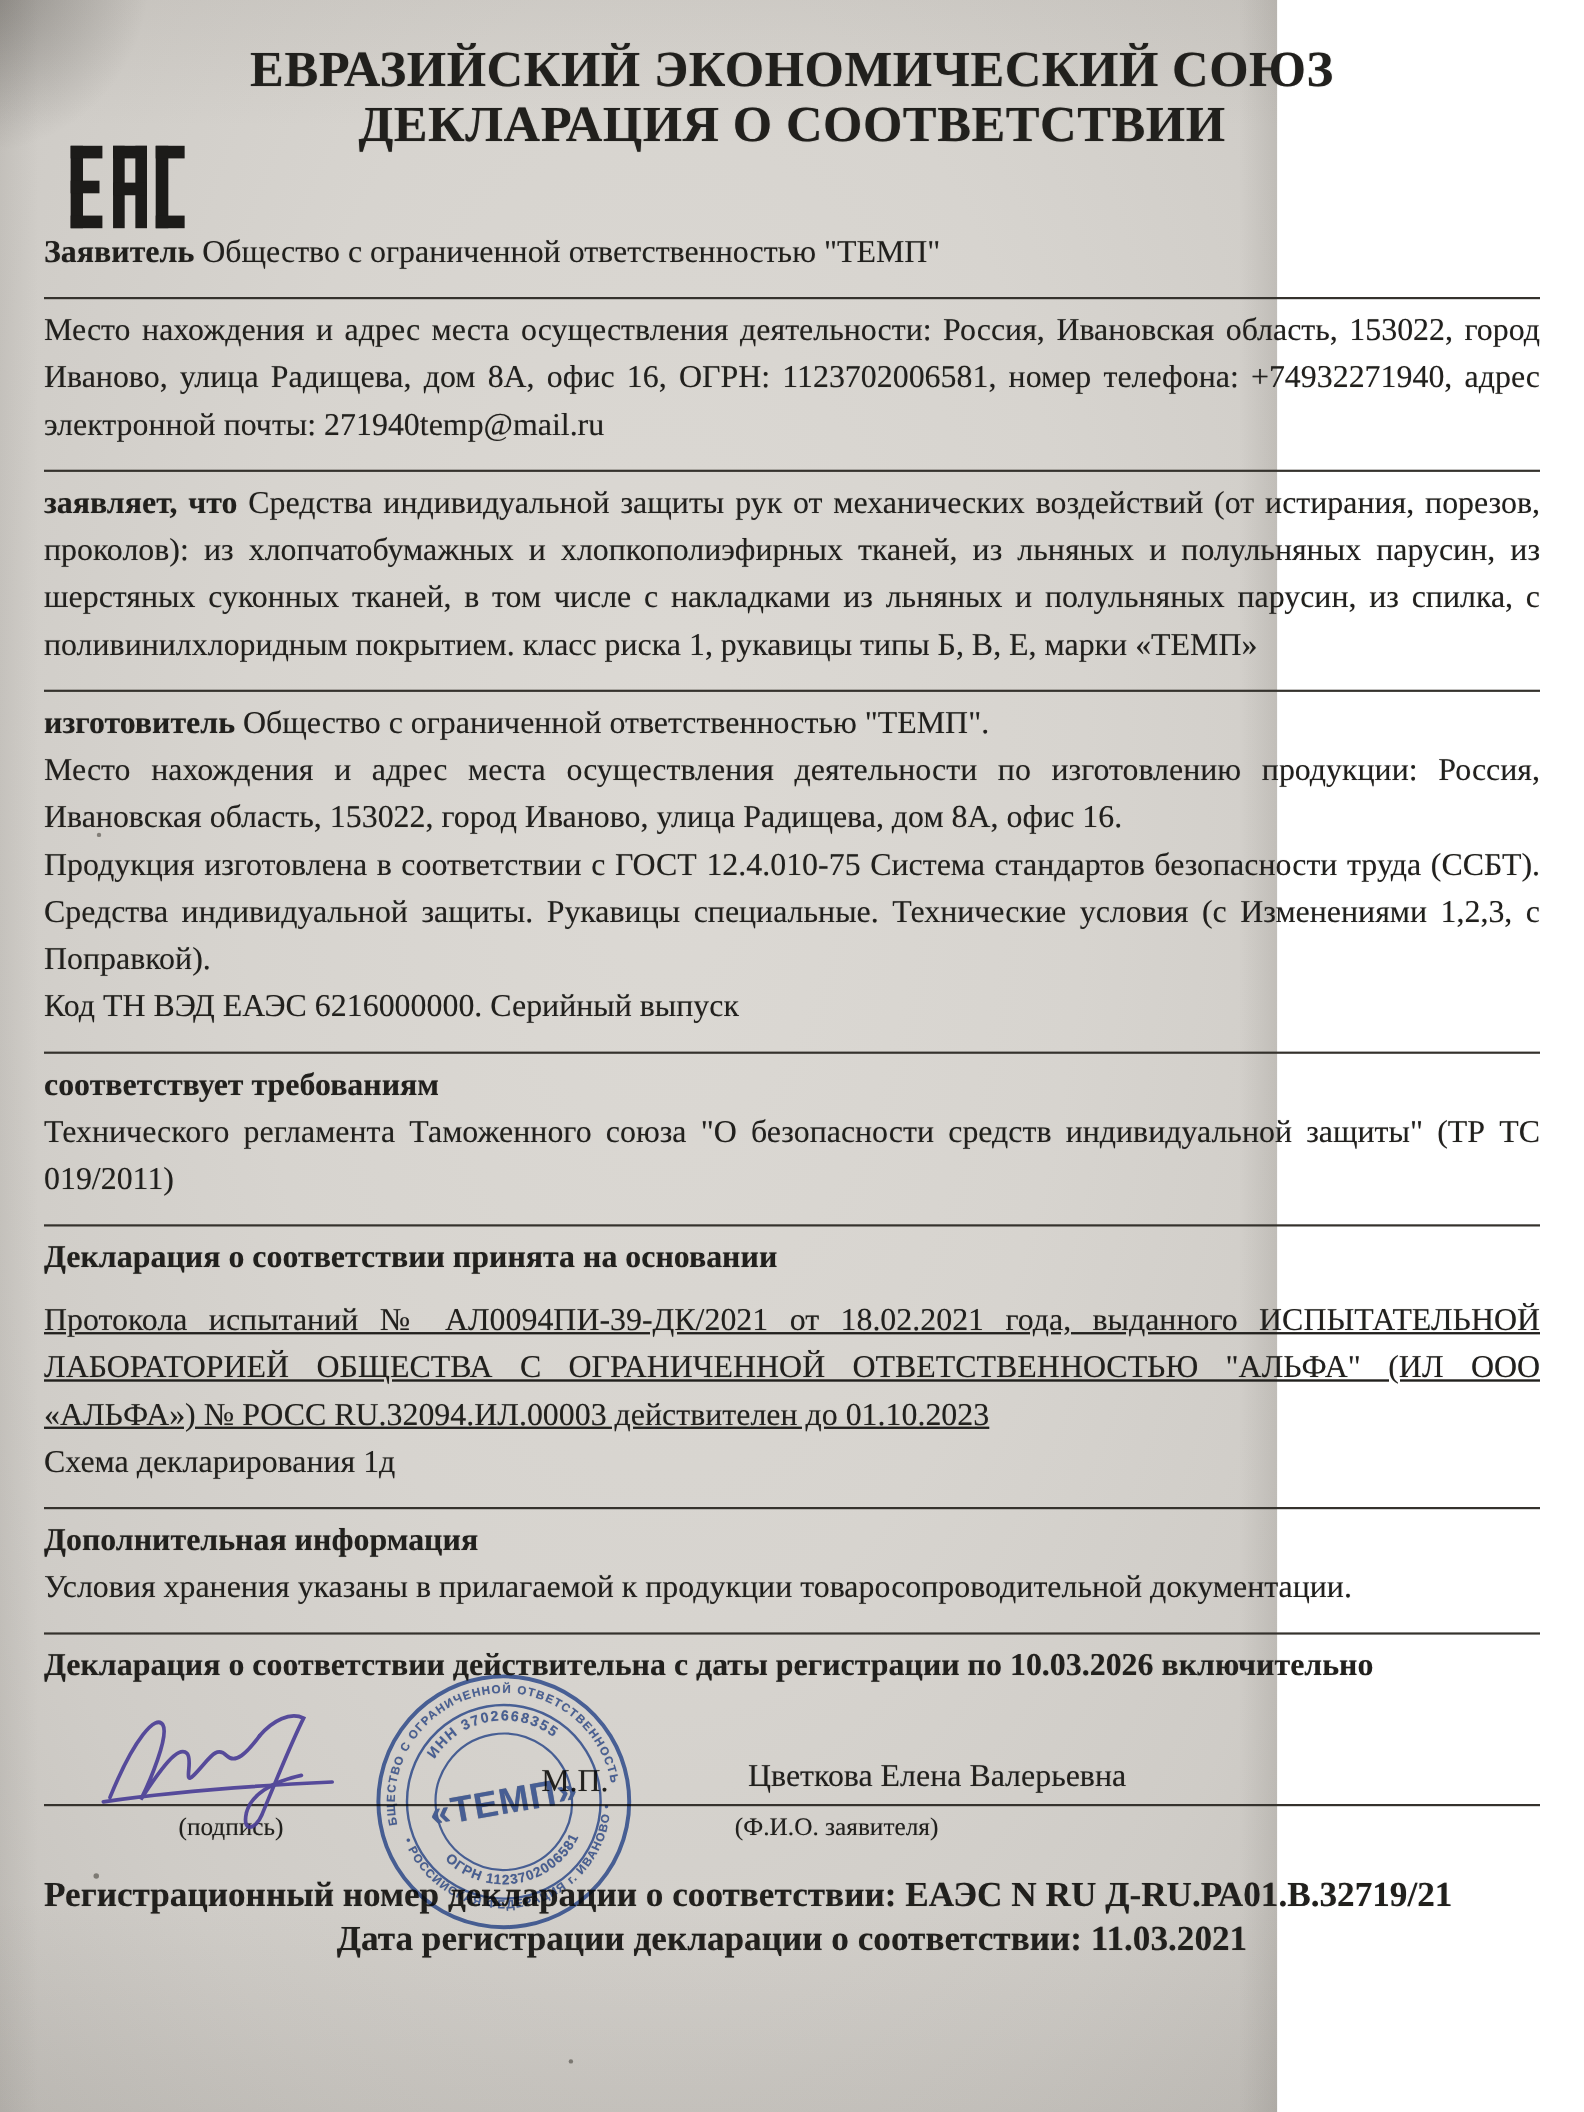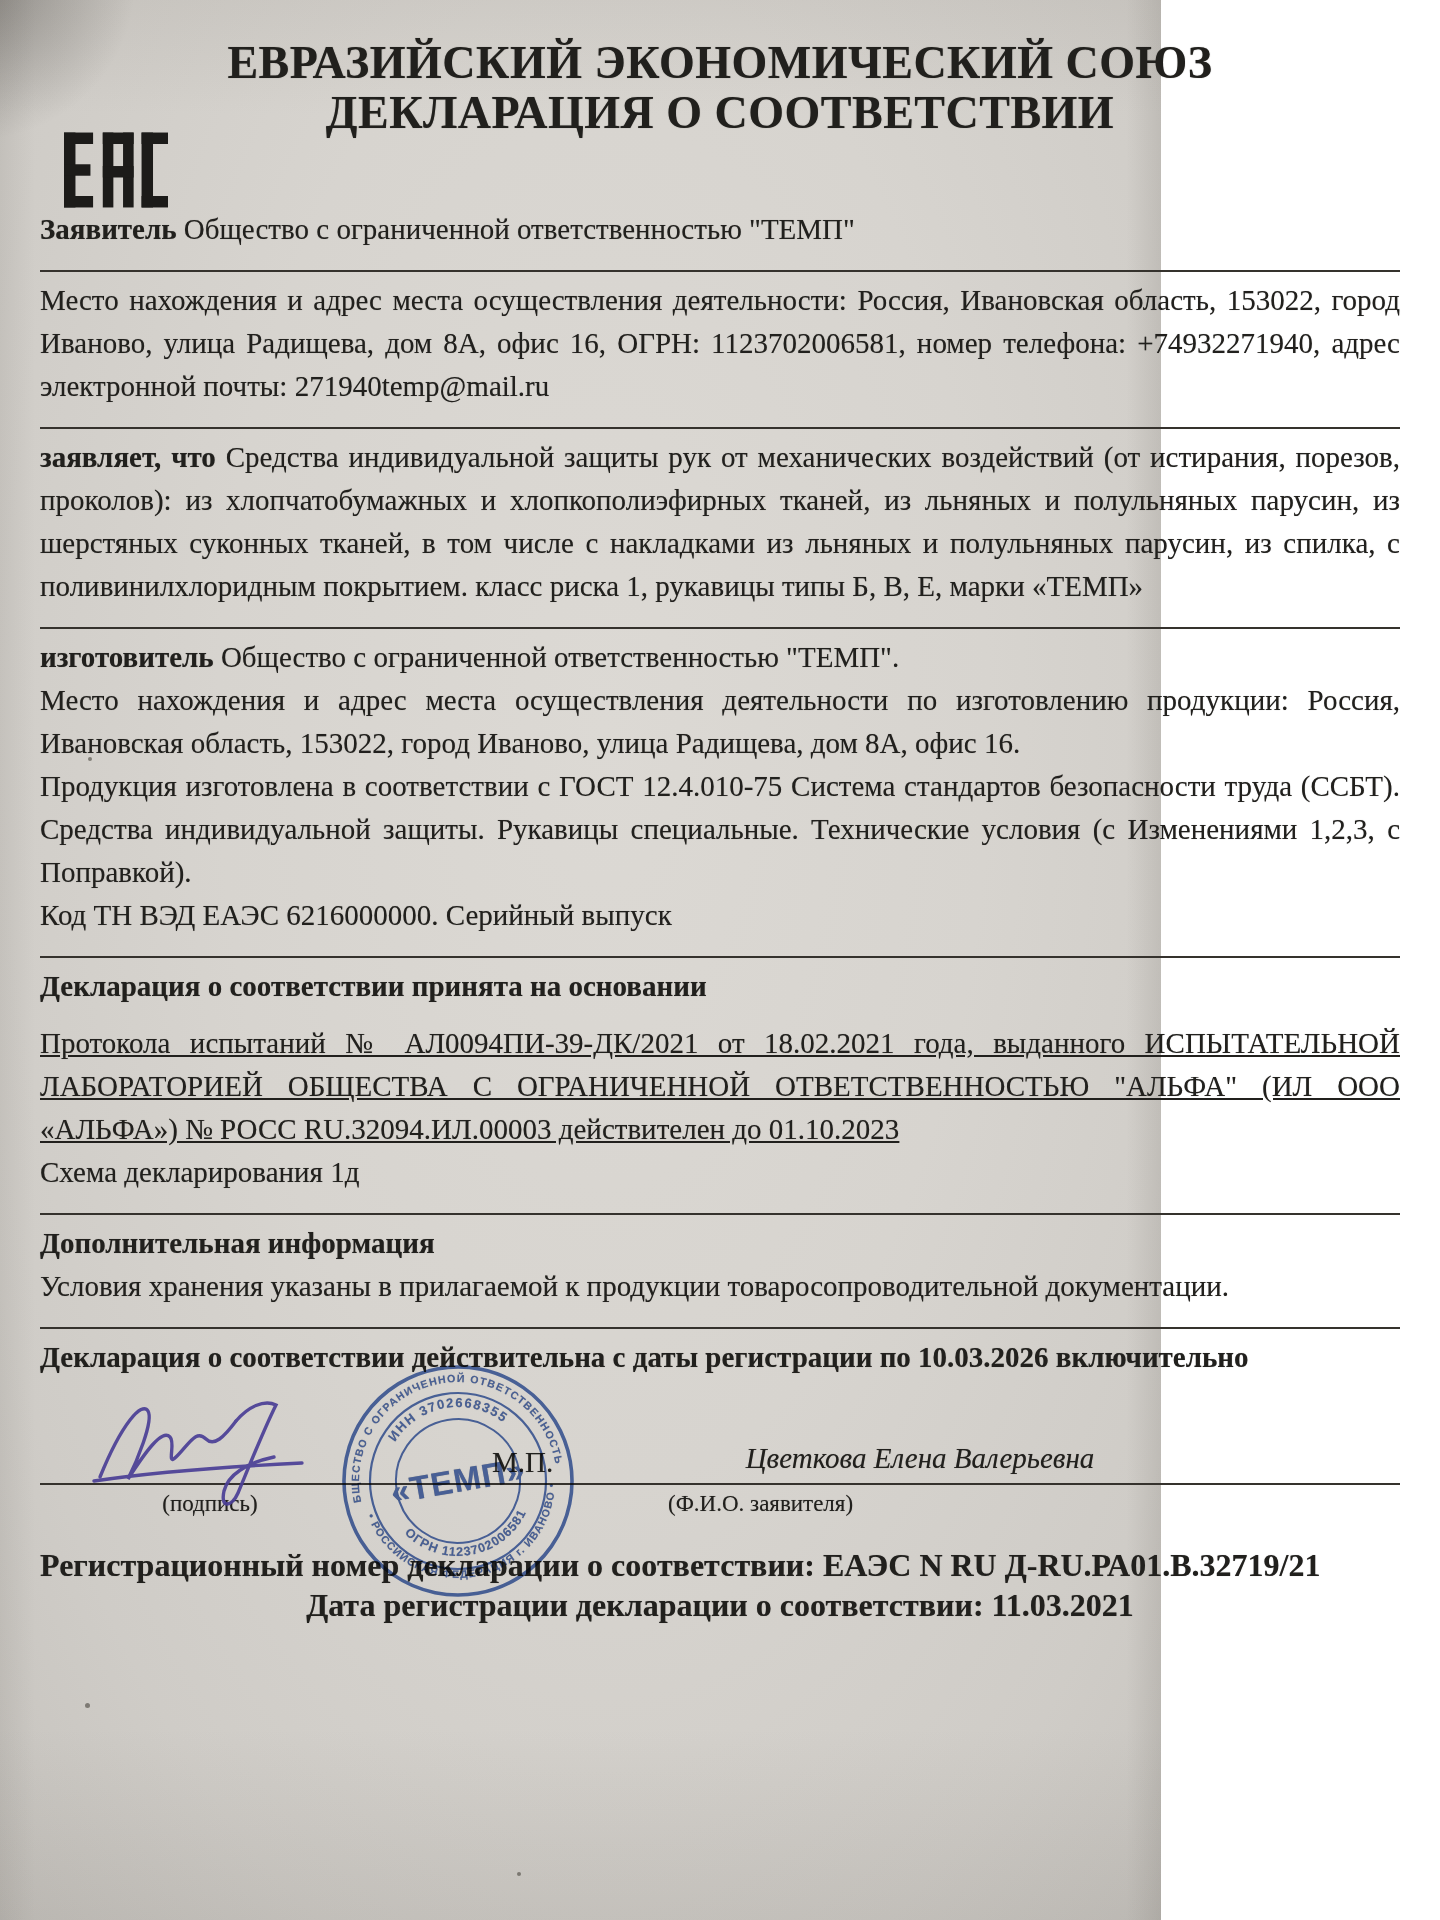--- a/index.html
+++ b/index.html
@@ -31,21 +31,21 @@
   }
   .content p{margin:0;}
   .sec{border-bottom:2px solid #35322d;padding-bottom:19px;margin-bottom:7px;}
   .b{font-weight:bold;}
   .just{text-align:justify;text-align-last:left;}
   .protocol{margin-top:14px !important;text-decoration:underline;}
   .sig-area{position:relative;height:132px;margin-top:34px;}
   .sig-line{position:absolute;left:0;right:0;top:70px;height:0;border-top:2px solid #35322d;}
   .caption{font-size:23px;line-height:26px;}
   .cap-podpis{position:absolute;left:60px;top:78px;width:220px;text-align:center;}
-  .fio{position:absolute;left:640px;top:24px;width:480px;text-align:center;font-style:italic;}
+  .fio{position:absolute;left:640px;top:24px;width:480px;text-align:left;}
   .cap-fio{position:absolute;left:628px;top:78px;width:480px;text-align:left;}
   .mp{position:absolute;left:452px;top:28px;}
   .stamp{position:absolute;left:298px;top:-52px;z-index:5;opacity:0.88;
          mix-blend-mode:multiply;transform:rotate(-10deg);pointer-events:none;}
   .signature-svg{position:absolute;left:48px;top:-28px;z-index:4;pointer-events:none;}
   .footer-line{font-weight:bold;font-size:32px;line-height:40px;}
   .reg-number{margin-top:56px;}
   .reg-date{margin-top:22px;text-align:center;}
   .speck{position:absolute;border-radius:50%;background:rgba(60,56,50,0.55);filter:blur(0.5px);}
   .speck1{left:85px;top:1703px;width:5px;height:5px;}
@@ -95,20 +95,24 @@
       <p class="just"><span class="b">заявляет, что</span> <span>Средства индивидуальной защиты рук от механических воздействий (от истирания, порезов, проколов): из хлопчатобумажных и хлопкополиэфирных тканей, из льняных и полульняных парусин, из шерстяных суконных тканей, в том числе с накладками из льняных и полульняных парусин, из спилка, с поливинилхлоридным покрытием. класс риска 1, рукавицы типы Б, В, Е, марки «ТЕМП»</span></p>
     </div>
 
     <div class="sec">
       <p><span class="b">изготовитель</span> <span>Общество с ограниченной ответственностью "ТЕМП".</span></p>
       <p class="just">Место нахождения и адрес места осуществления деятельности по изготовлению продукции: Россия, Ивановская область, 153022, город Иваново, улица Радищева, дом 8А, офис 16.</p>
       <p class="just">Продукция изготовлена в соответствии с ГОСТ 12.4.010-75 Система стандартов безопасности труда (ССБТ). Средства индивидуальной защиты. Рукавицы специальные. Технические условия (с Изменениями 1,2,3, с Поправкой).</p>
       <p>Код ТН ВЭД ЕАЭС 6216000000. Серийный выпуск</p>
     </div>
 
+    <div class="sec">
+      <p class="b">соответствует требованиям</p>
+      <p class="just">Технического регламента Таможенного союза "О безопасности средств индивидуальной защиты" (ТР ТС 019/2011)</p>
+    </div>
 
     <div class="sec">
       <p class="b">Декларация о соответствии принята на основании</p>
       <p class="just protocol">Протокола испытаний № АЛ0094ПИ-39-ДК/2021 от 18.02.2021 года, выданного ИСПЫТАТЕЛЬНОЙ ЛАБОРАТОРИЕЙ ОБЩЕСТВА С ОГРАНИЧЕННОЙ ОТВЕТСТВЕННОСТЬЮ "АЛЬФА" (ИЛ ООО «АЛЬФА») № РОСС RU.32094.ИЛ.00003 действителен до 01.10.2023</p>
       <p>Схема декларирования 1д</p>
     </div>
 
     <div class="sec">
       <p class="b">Дополнительная информация</p>
       <p>Условия хранения указаны в прилагаемой к продукции товаросопроводительной документации.</p>

